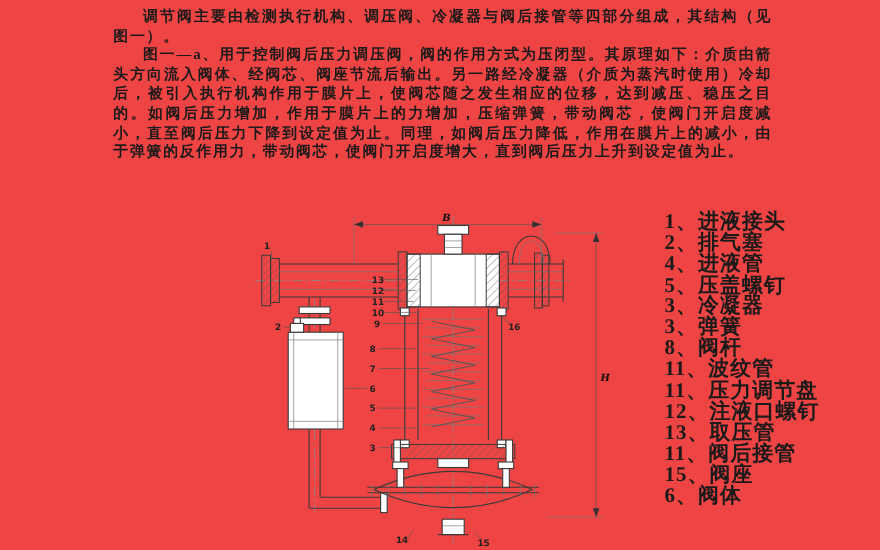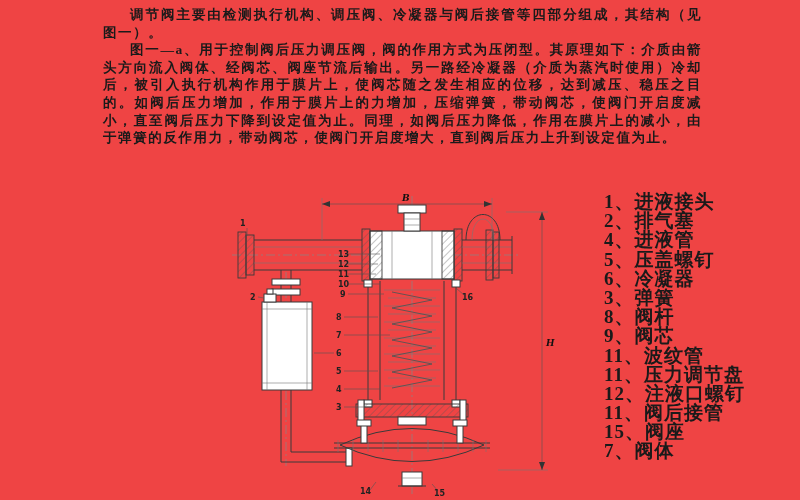--- a/index.html
+++ b/index.html
@@ -229,25 +229,25 @@
       <line class="ld" x1="464" y1="295" x2="456" y2="288"></line>
       <text class="num" x="462" y="300">16</text>
     </g>
   </svg>
 
   <div class="parts">
     <div class="part">1、进液接头</div>
     <div class="part">2、排气塞</div>
     <div class="part">4、进液管</div>
     <div class="part">5、压盖螺钉</div>
-    <div class="part">6、冷凝器</div>
+    <div class="part">3、冷凝器</div>
     <div class="part">3、弹簧</div>
     <div class="part">8、阀杆</div>
-    <div class="part">9、阀芯</div>
     <div class="part">11、波纹管</div>
     <div class="part">11、压力调节盘</div>
     <div class="part">12、注液口螺钉</div>
+    <div class="part">13、取压管</div>
     <div class="part">11、阀后接管</div>
     <div class="part">15、阀座</div>
-    <div class="part">7、阀体</div>
+    <div class="part">6、阀体</div>
   </div>
 
 </div>
 
 </body></html>

